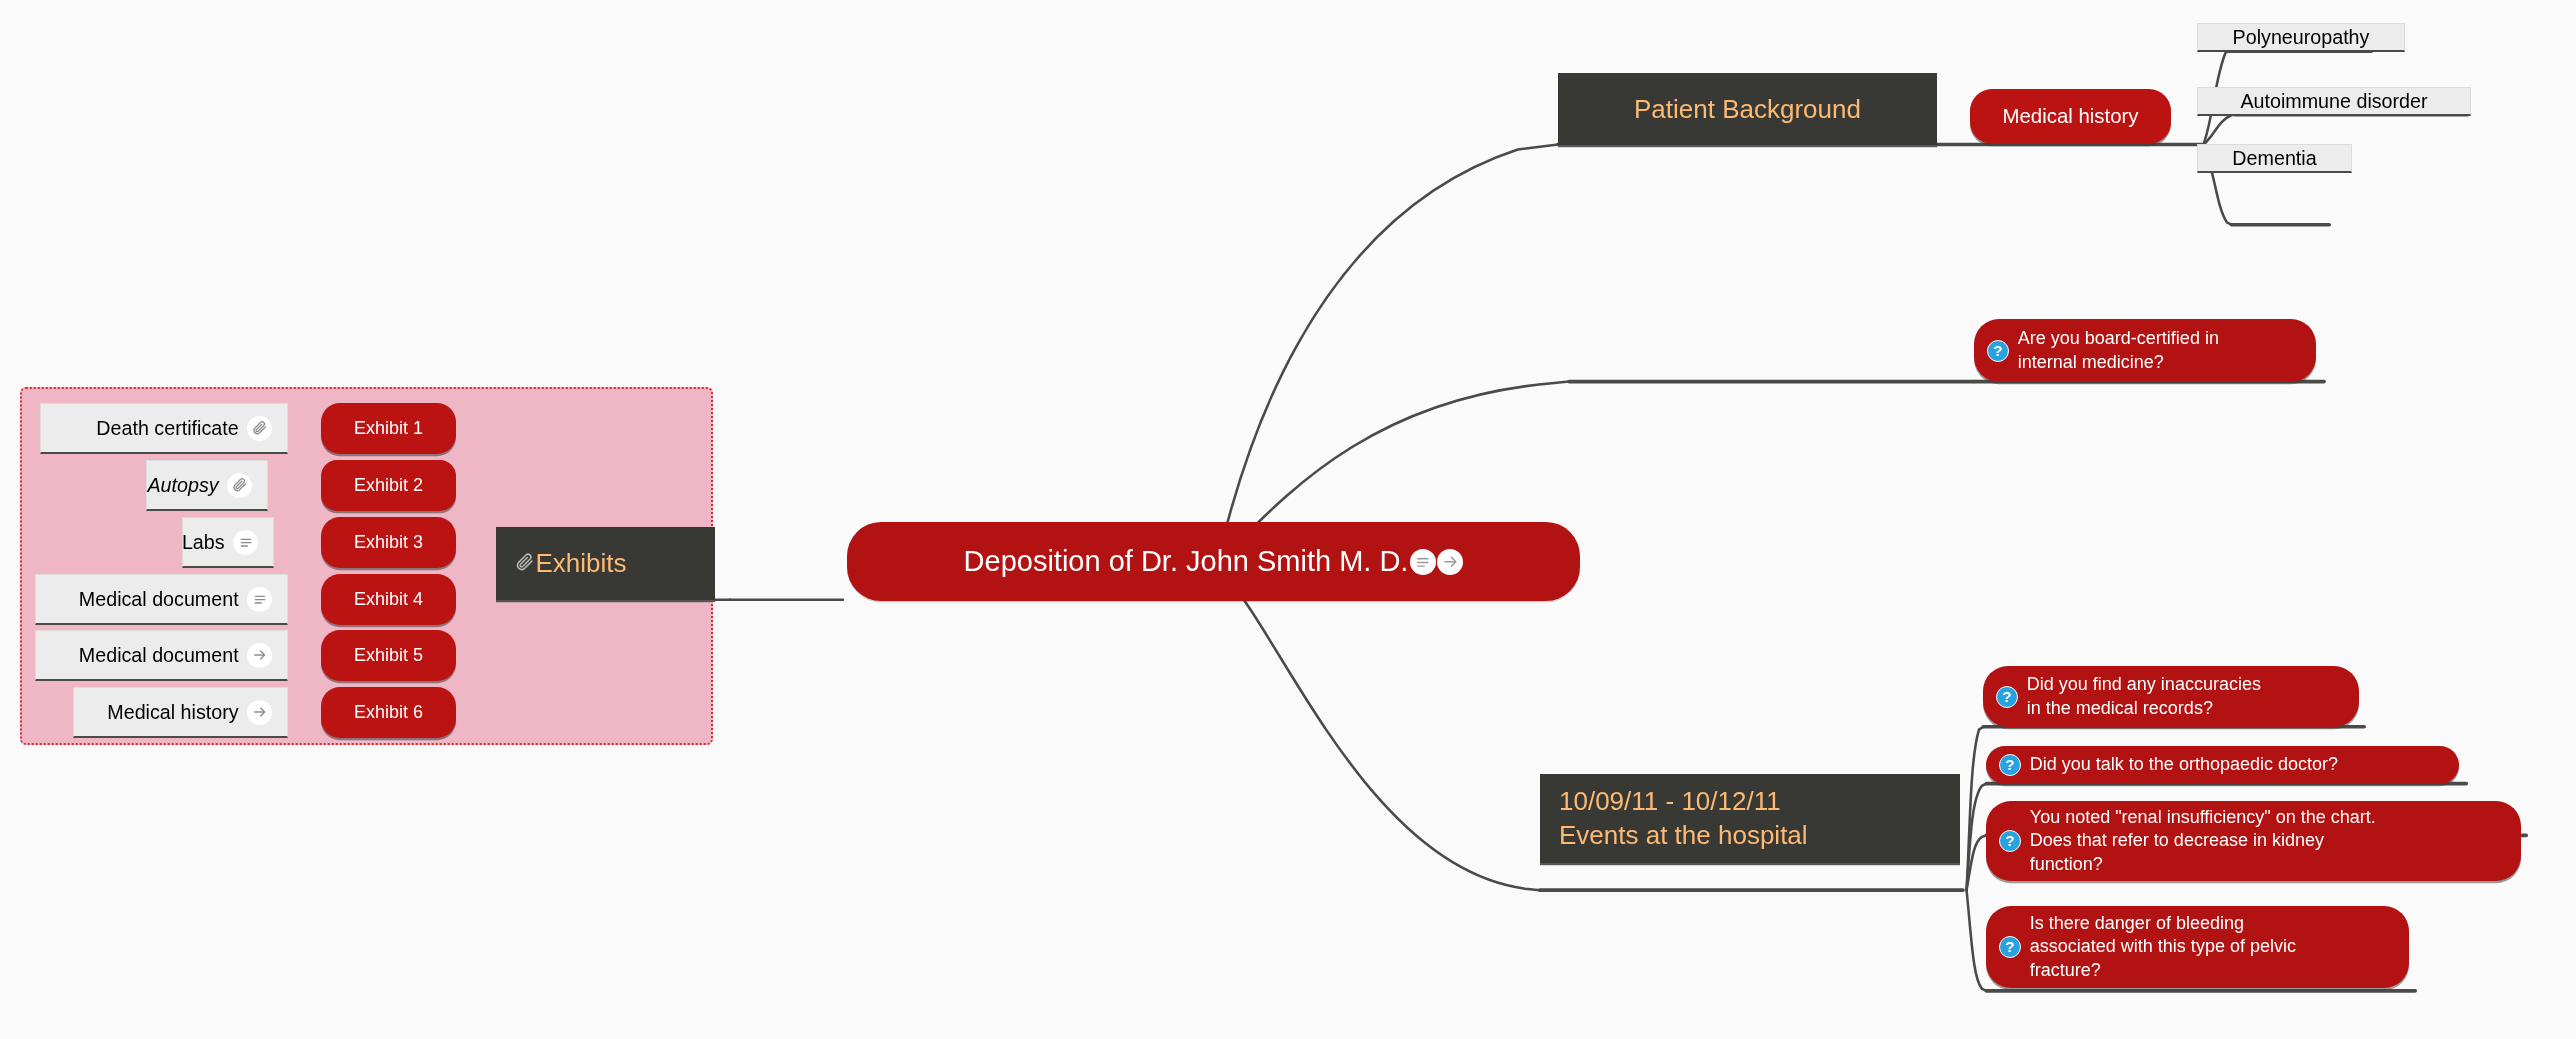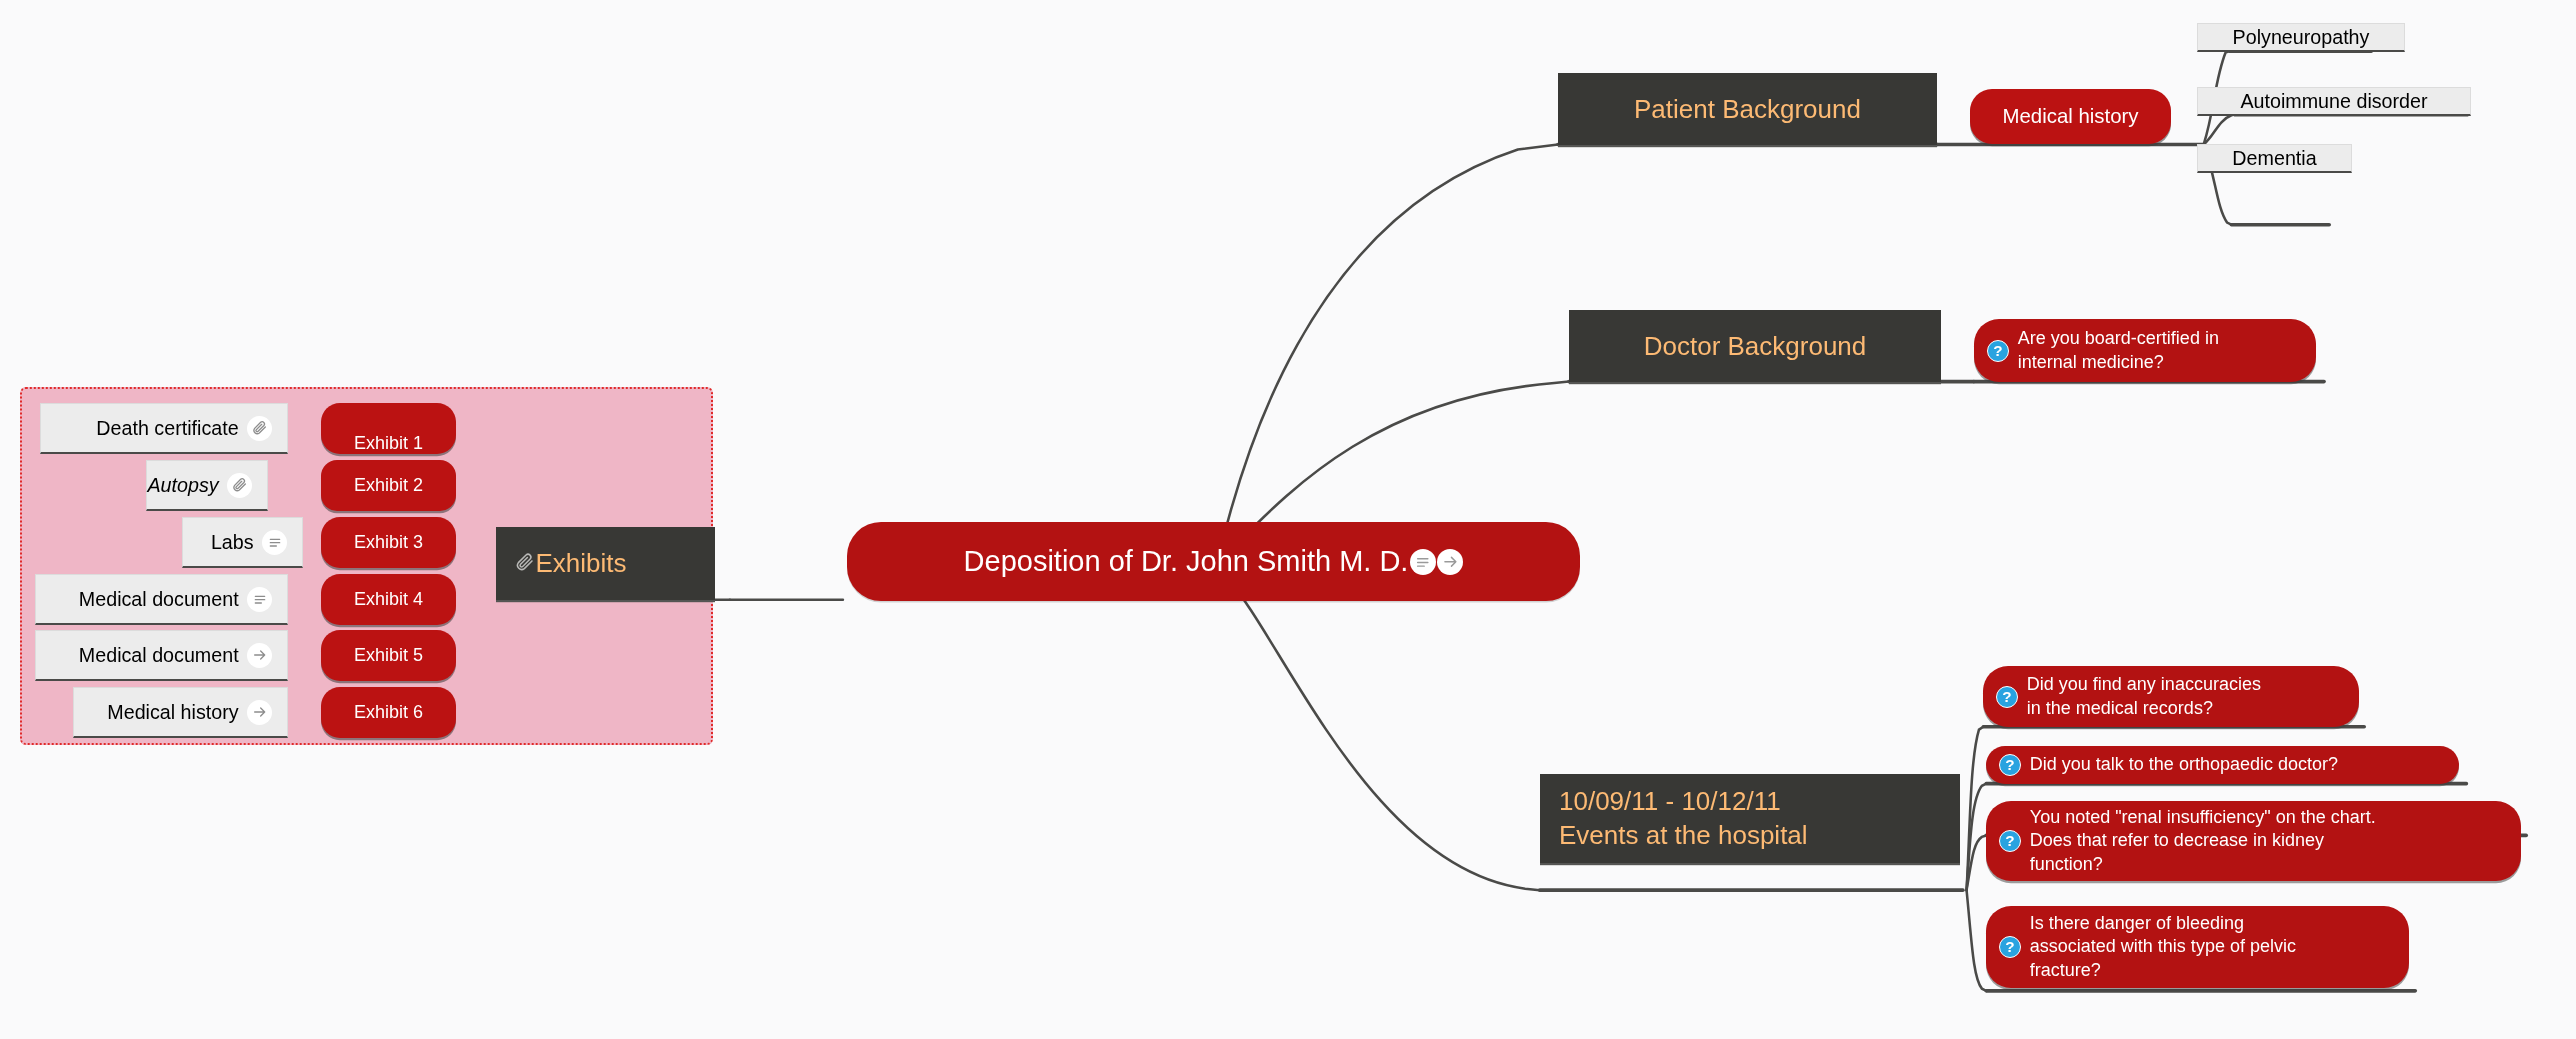--- a/index.html
+++ b/index.html
@@ -165,37 +165,37 @@
   <div class="exhibit-group" style="left:20.4px;top:387px;width:693px;height:358px;"></div>
 
   <div class="node grey-box right" style="left:40px;top:403px;width:248px;height:51px;">
     <span>Death certificate</span>
     <span class="circ-icon">
       <svg width="16" height="16" viewBox="0 0 24 24" fill="none" stroke="#8d8d8d" stroke-width="2" stroke-linecap="round">
           <path d="M20 10.5 11 19.5a5 5 0 0 1-7-7l9-9a3.4 3.4 0 0 1 4.8 4.8l-9 9a1.8 1.8 0 0 1-2.5-2.5l8.3-8.3"></path>
         </svg>
     </span>
   </div>
-  <div class="node red-pill small" style="left:321px;top:403px;width:135px;height:51px;justify-content:center;align-items:flex-end;">
+  <div class="node red-pill small" style="left:321px;top:403px;width:135px;height:51px;justify-content:center;">
     <span>Exhibit 1</span>
   </div>
 
   <div class="node grey-box right" style="left:146px;top:460px;width:122px;height:51px;font-style:italic;">
     <span>Autopsy</span>
     <span class="circ-icon">
       <svg width="16" height="16" viewBox="0 0 24 24" fill="none" stroke="#8d8d8d" stroke-width="2" stroke-linecap="round">
           <path d="M20 10.5 11 19.5a5 5 0 0 1-7-7l9-9a3.4 3.4 0 0 1 4.8 4.8l-9 9a1.8 1.8 0 0 1-2.5-2.5l8.3-8.3"></path>
         </svg>
     </span>
   </div>
   <div class="node red-pill small" style="left:321px;top:460px;width:135px;height:51px;justify-content:center;border-radius:16px;">
     <span>Exhibit 2</span>
   </div>
 
-  <div class="node grey-box right" style="left:182px;top:517px;width:121px;height:51px;">
+  <div class="node grey-box right" style="left:182px;top:517px;width:92px;height:51px;">
     <span>Labs</span>
     <span class="circ-icon">
       <svg width="16" height="16" viewBox="0 0 24 24" stroke="#8d8d8d" stroke-width="2" stroke-linecap="round">
           <path d="M5 8h14M5 13h14M5 18h9"></path>
         </svg>
     </span>
   </div>
   <div class="node red-pill small" style="left:321px;top:517px;width:135px;height:51px;justify-content:center;">
     <span>Exhibit 3</span>
   </div>
@@ -270,23 +270,20 @@
   <div class="node grey-box" style="left:2197px;top:23.4px;width:208px;height:29px;justify-content:center;">
     <span>Polyneuropathy</span>
   </div>
   <div class="node grey-box" style="left:2197px;top:87px;width:274px;height:29px;justify-content:center;">
     <span>Autoimmune disorder</span>
   </div>
   <div class="node grey-box" style="left:2197px;top:144px;width:155px;height:29px;justify-content:center;">
     <span>Dementia</span>
   </div>
 
-  <div class="node topic-node" style="left:1569px;top:310px;width:372px;height:72px;justify-content:center;">
-    <span>Doctor Background</span>
-  </div>
 
   <div class="node q-node" style="left:1974px;top:319px;width:342px;height:63px;">
     <span class="q-badge">?</span>
     <span class="q-text">Are you board-certified in
 internal medicine?</span>
   </div>
 
   <div class="node topic-node multiline" style="left:1540px;top:774px;width:420px;height:89px;">
     <span>10/09/11 - 10/12/11</span>
     <span>Events at the hospital</span>

